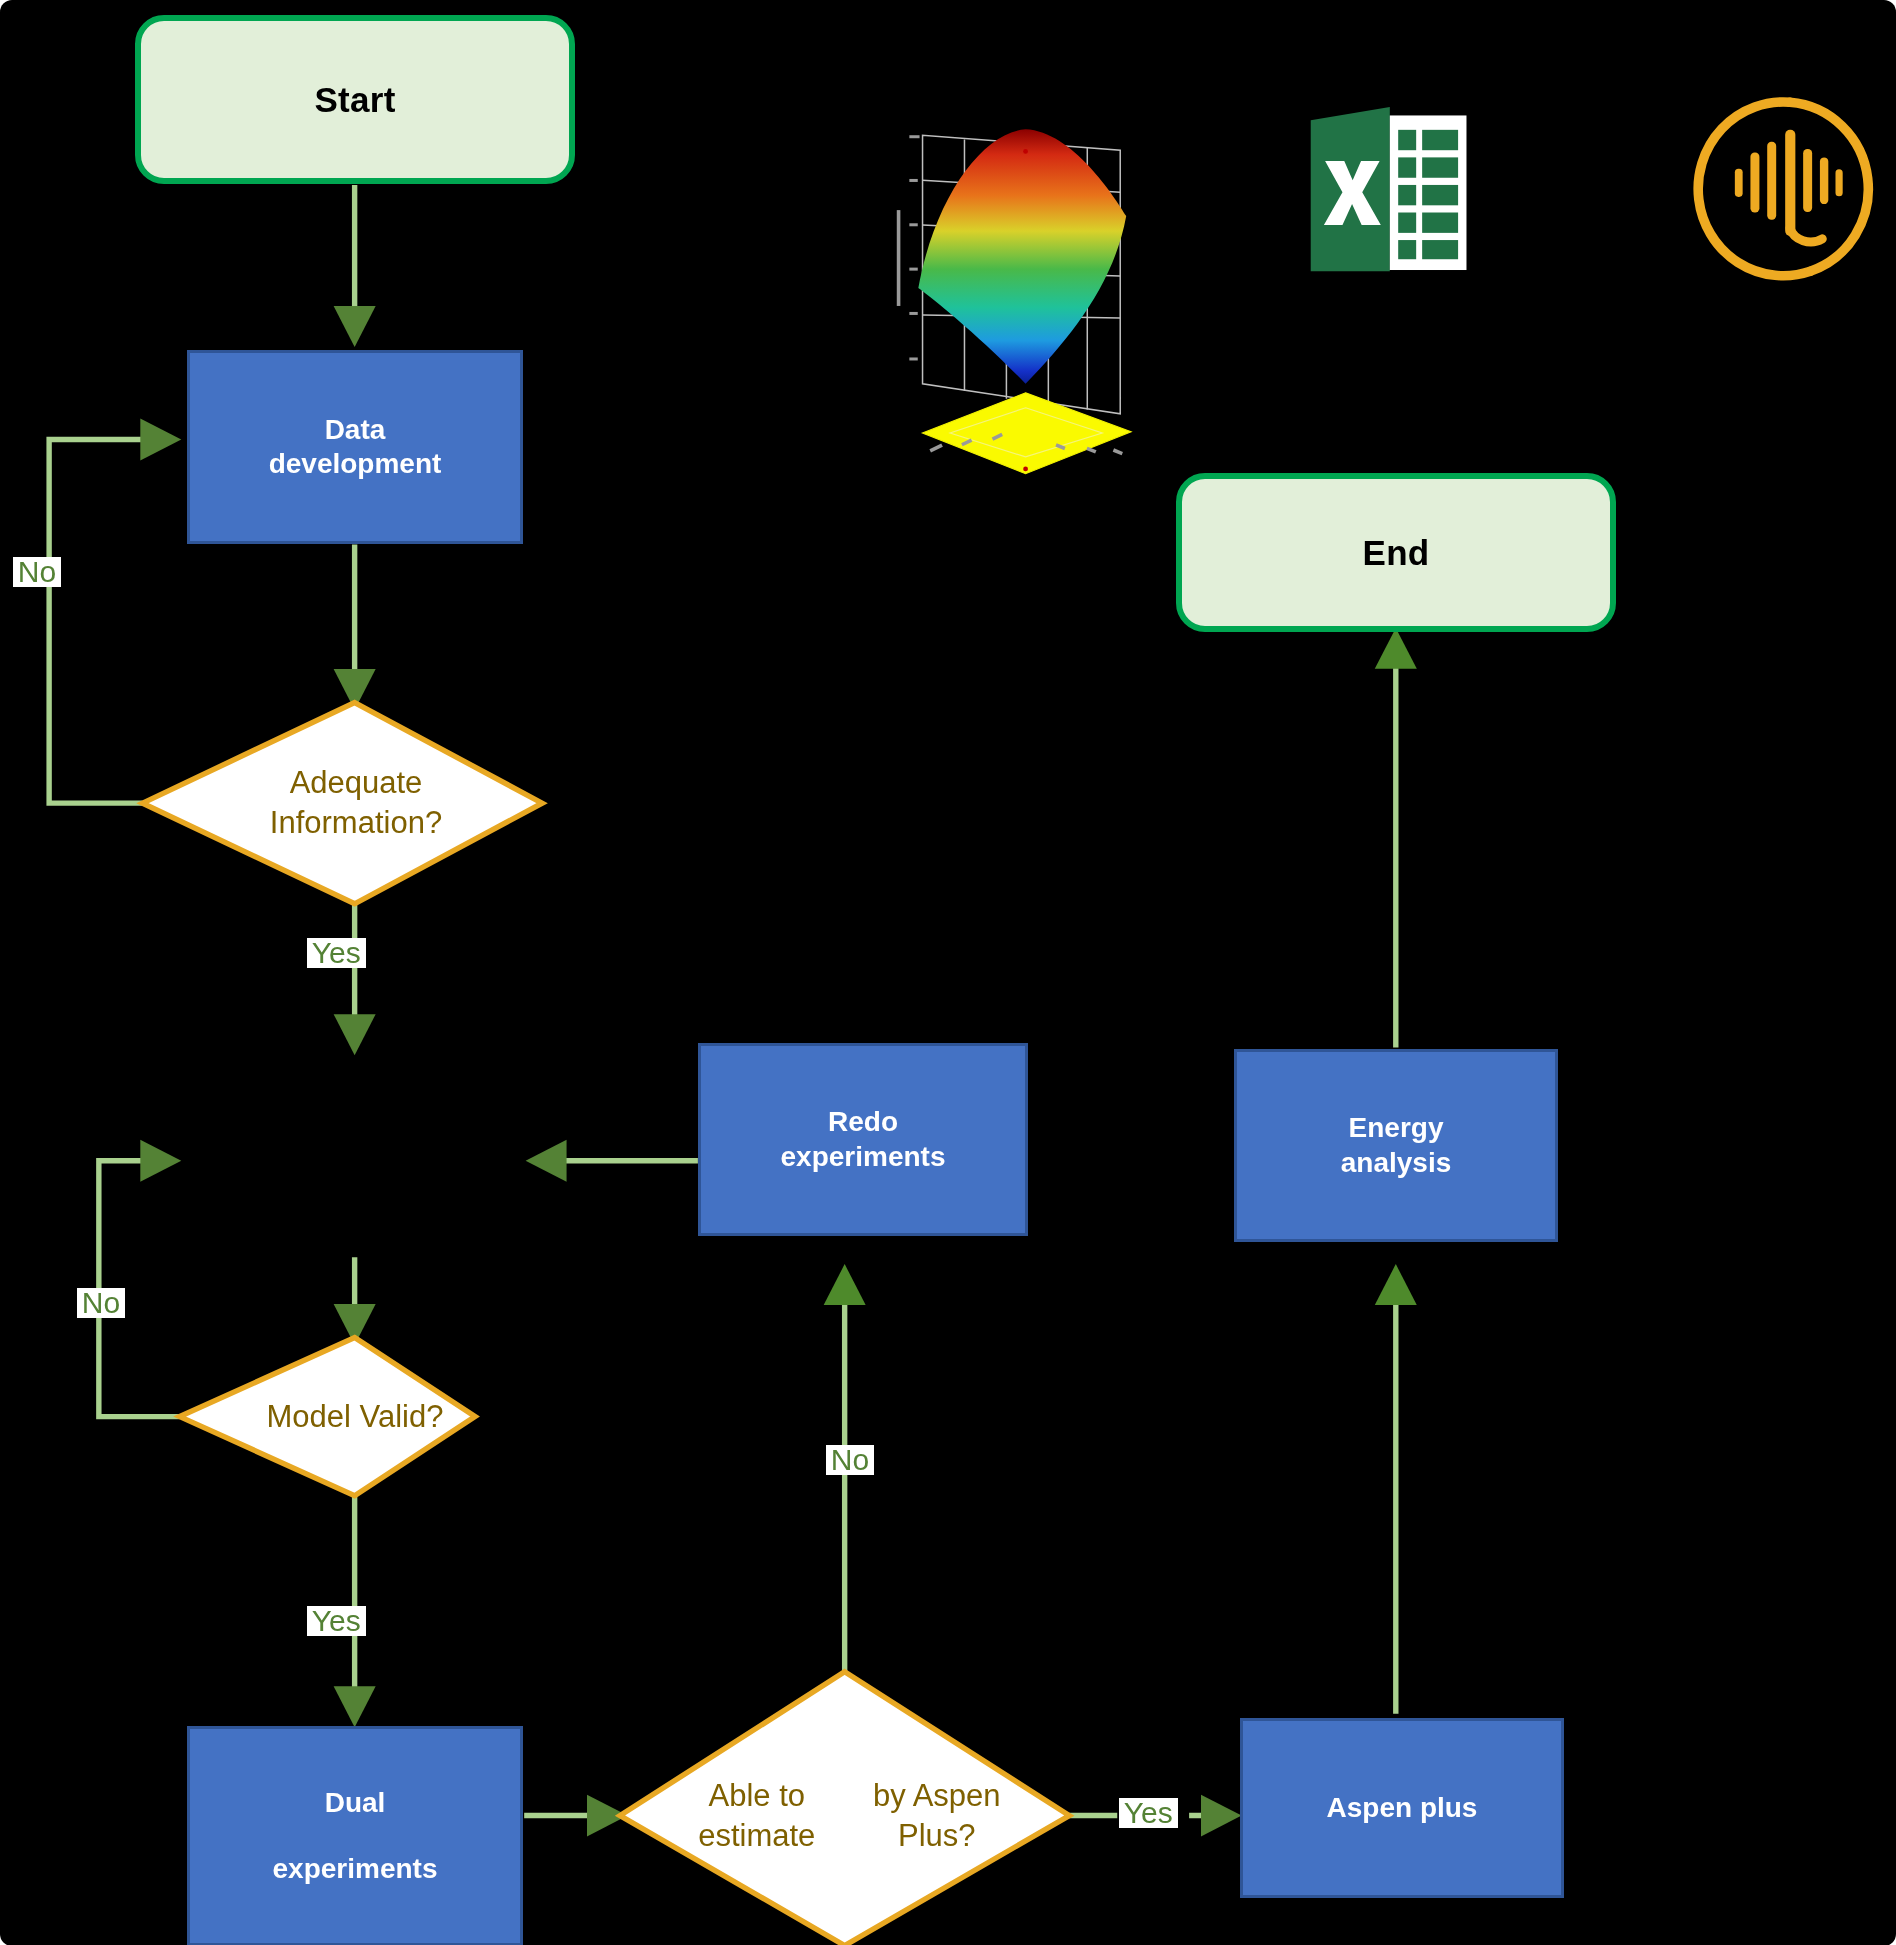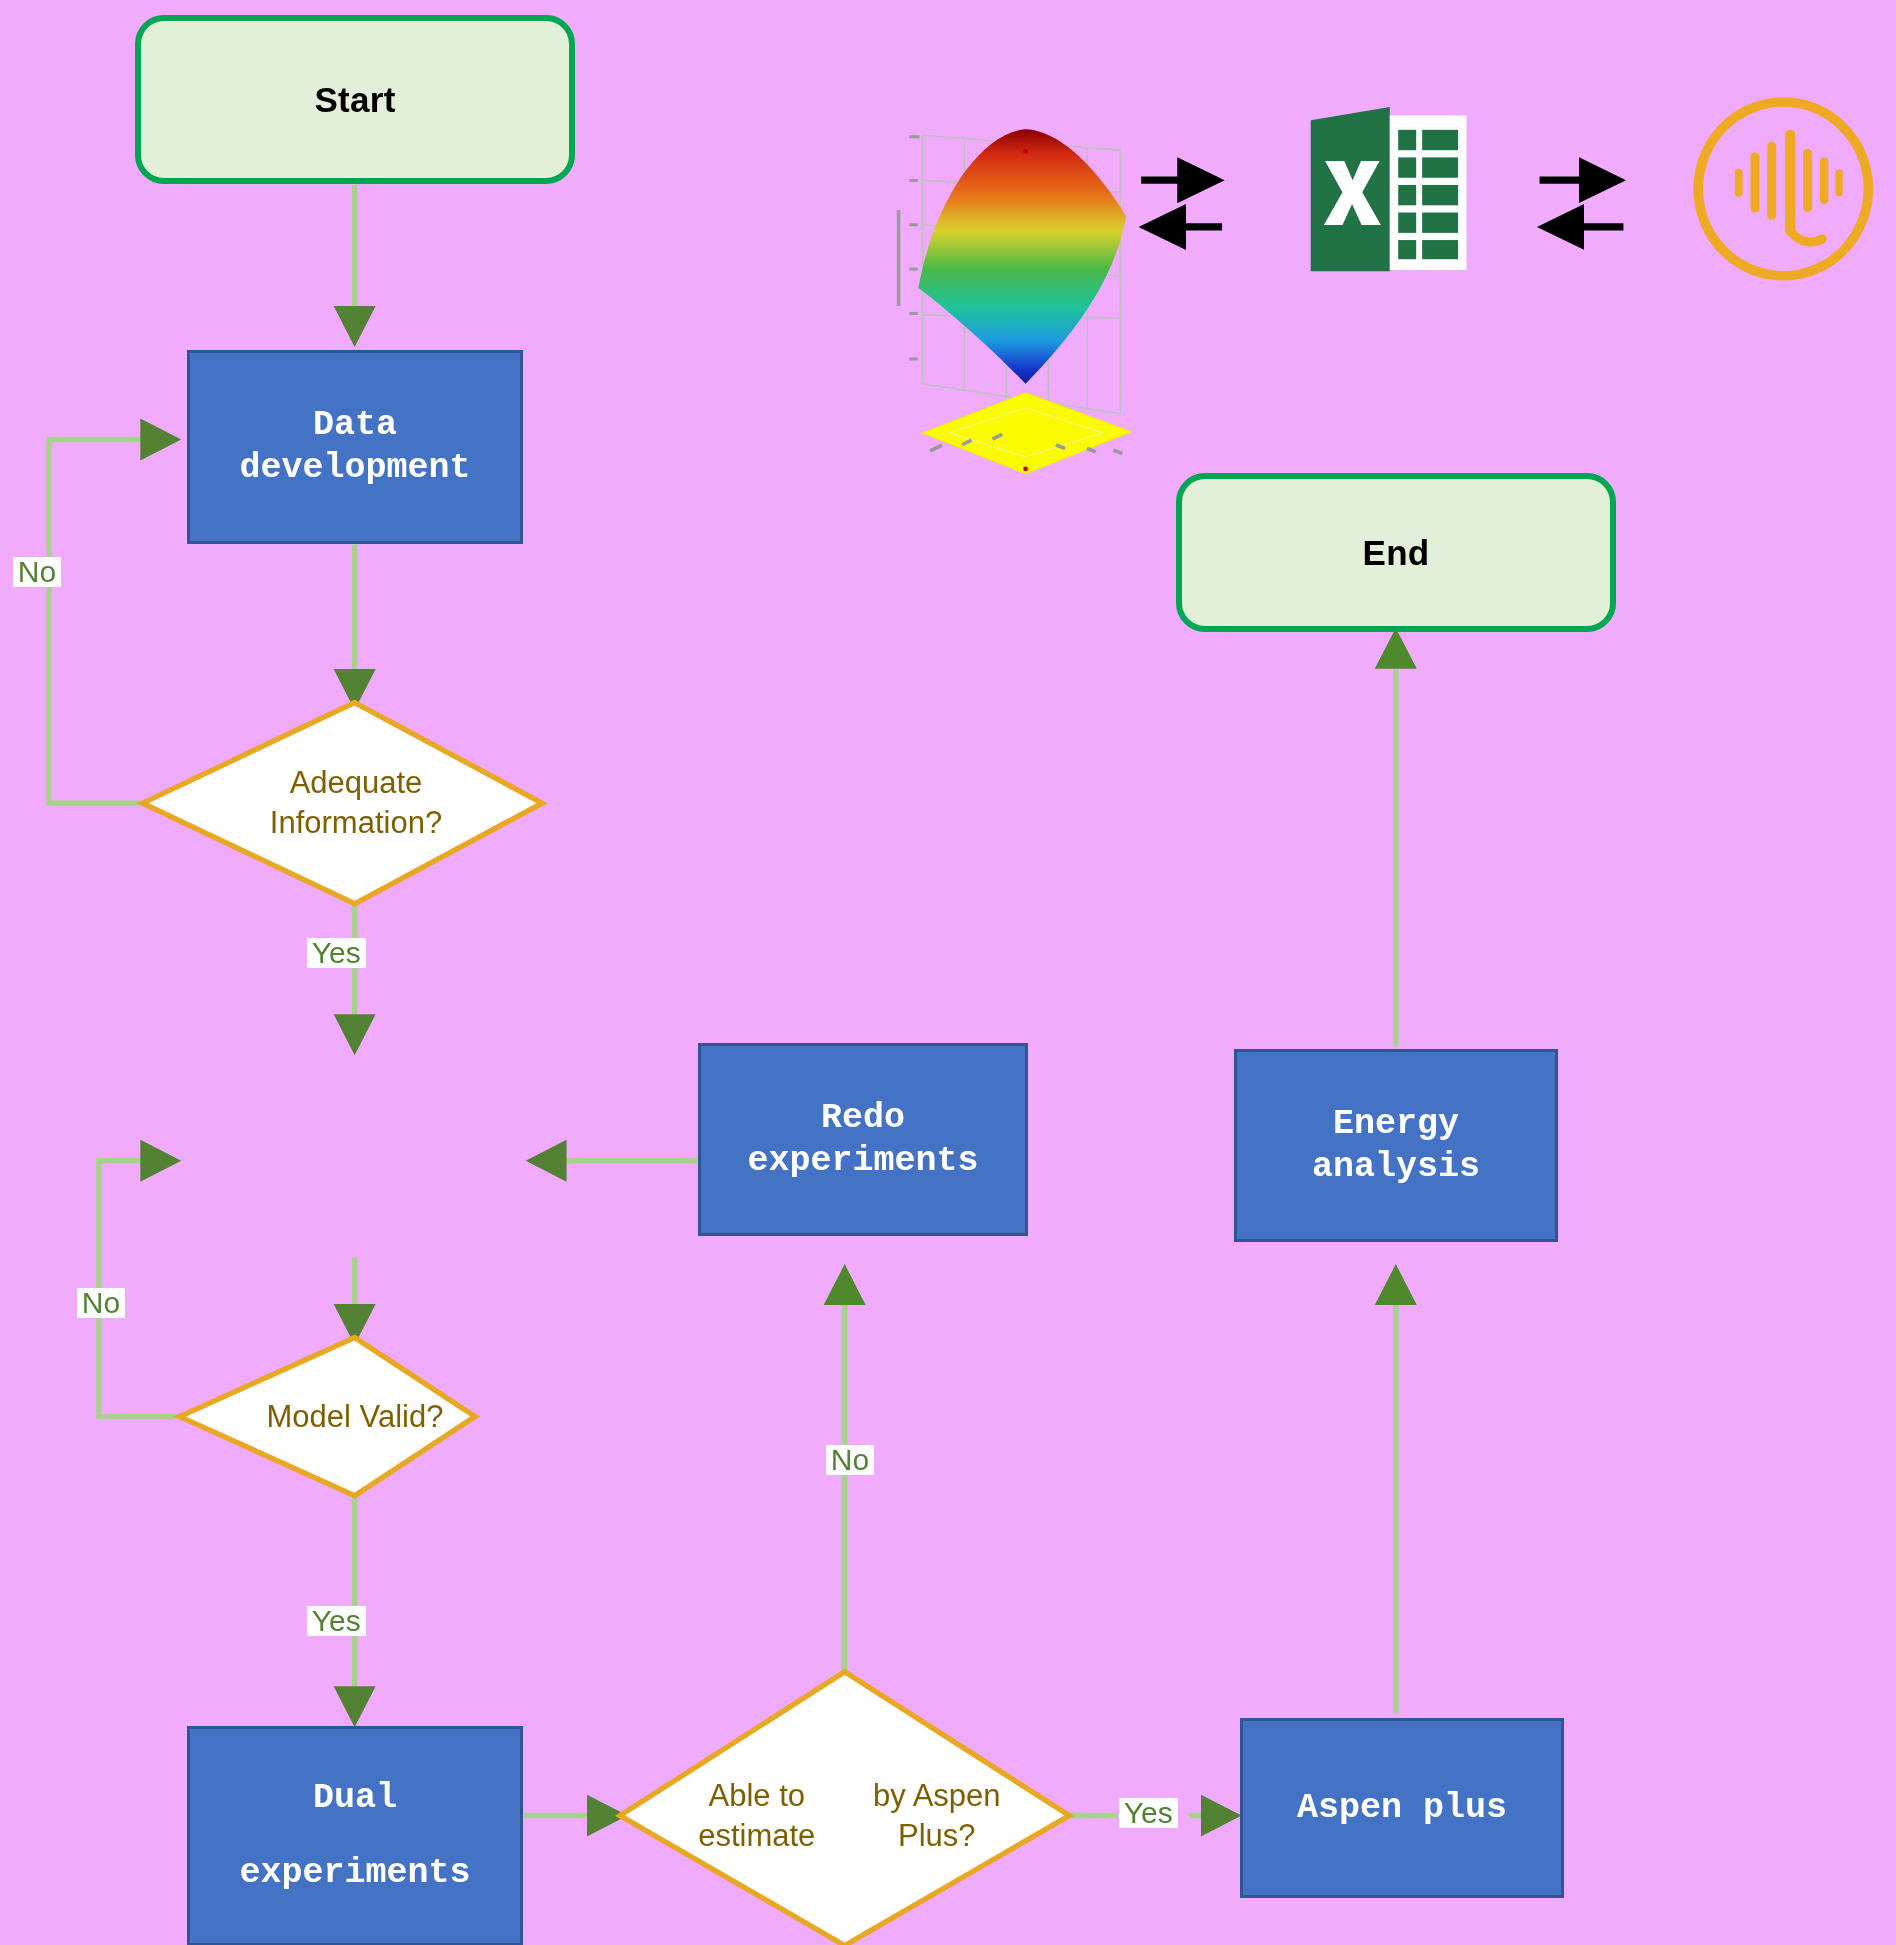--- a/index.html
+++ b/index.html
@@ -1,39 +1,38 @@
 <!DOCTYPE html>
 <html style="font-size:9.6px"><head>
 <meta charset="utf-8">
 <title>Process Flowchart</title>
 <style>
   html,body{margin:0;padding:0;background:#ffffff;}
   body{font-family:"Liberation Sans", sans-serif;}
-  #stage{position:relative;width:1896px;height:1946px;background:#f0abfc;overflow:hidden;}
+  #stage{position:relative;width:1896px;height:1946px;background:#000000;overflow:hidden;border-radius:12px;}
   #stage svg.layer{position:absolute;left:0;top:0;width:1896px;height:1946px;pointer-events:none;}
 
   .node{position:absolute;box-sizing:border-box;display:flex;align-items:center;justify-content:center;text-align:center;}
 
   .terminal{
     background:#E2EFD9;
     border:6px solid #00A651;
     border-radius:29px;
     color:#000000;
     font-weight:bold;
     font-size:35px;
     letter-spacing:0.3px;
   }
   .process{
     background:#4472C4;
     border:3.6px solid #2F5597;
     color:#FFFFFF;
     font-weight:bold;
-    font-size:35px;
+    font-size:28px;
     line-height:1.22;
-    font-family:Liberation Mono, monospace;
   }
   .diamond-label{
     position:absolute;
     display:flex;align-items:center;justify-content:center;text-align:center;
     color:#7F6000;
     font-size:31px;
     line-height:1.28;
     pointer-events:none;
   }
   .edge-label{

